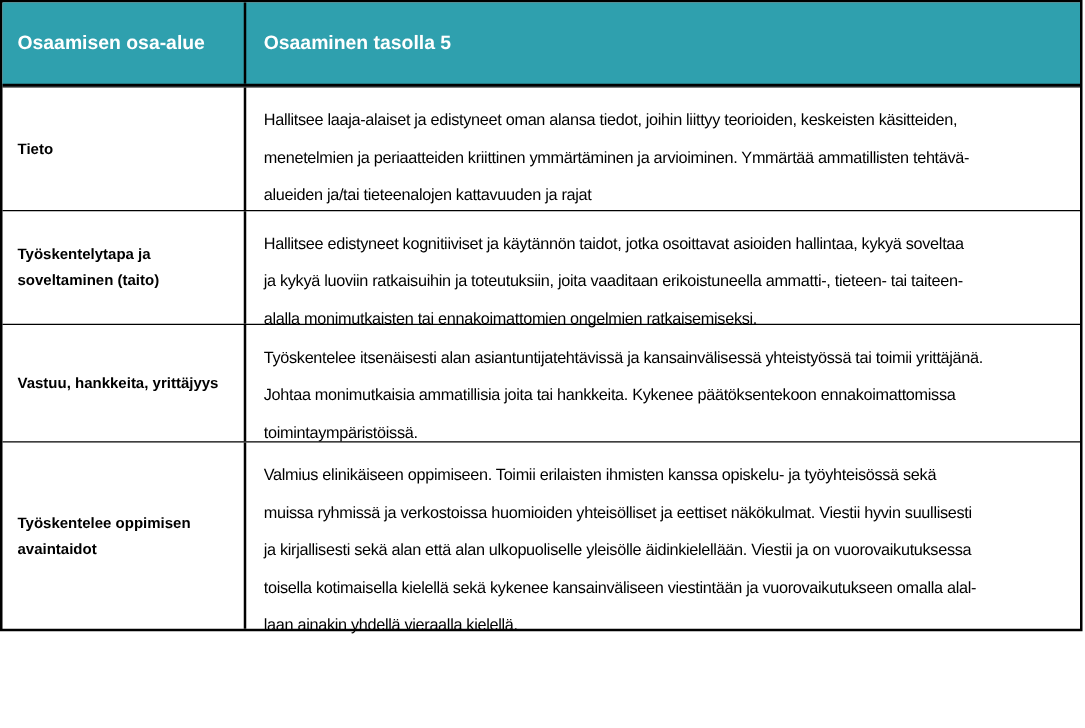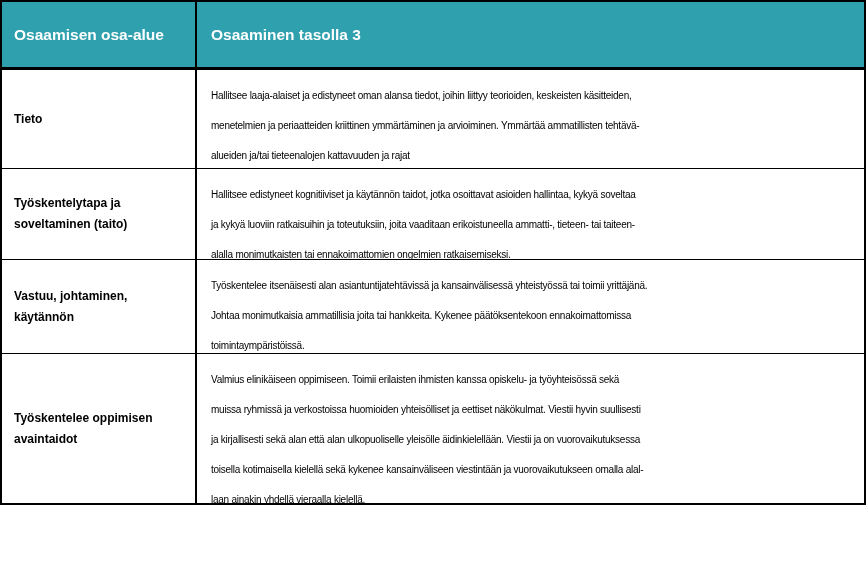--- a/index.html
+++ b/index.html
@@ -28,21 +28,21 @@
     border-right: 2px solid #000000;
     display: flex; align-items: center;
     padding: 6px 12px;
     font-weight: bold;
     font-size: 12px;
     line-height: 21px;
   }
   .cell-right {
     flex: 1 1 auto;
     padding: 10px 14px 0 14px;
-    font-size: 10px;
+    font-size: 13px;
     line-height: 30px;
     letter-spacing: -0.25px;
     white-space: pre-line;
   }
   .trow.header .cell-left,
   .trow.header .cell-right {
     font-weight: bold;
     font-size: 15.5px;
     padding-top: 0; padding-bottom: 0;
     display: flex; align-items: center;
@@ -64,39 +64,39 @@
   .row-arviointi .cell-right { padding-top: 11px; }
 </style>
 </head>
 <body>
 
 <div class="page">
   <div class="otable">
 
     <div class="trow header">
       <div class="cell-left">Osaamisen osa-alue</div>
-      <div class="cell-right">Osaaminen tasolla 3</div>
+      <div class="cell-right">Osaaminen tasolla 5</div>
     </div>
 
     <div class="trow body row-tieto">
       <div class="cell-left">Tieto</div>
       <div class="cell-right">Hallitsee laaja-alaiset ja edistyneet oman alansa tiedot, joihin liittyy teorioiden, keskeisten käsitteiden,
 menetelmien ja periaatteiden kriittinen ymmärtäminen ja arvioiminen. Ymmärtää ammatillisten tehtävä-
 alueiden ja/tai tieteenalojen kattavuuden ja rajat</div>
     </div>
 
     <div class="trow body row-tyoskentely">
       <div class="cell-left">Työskentelytapa ja soveltaminen (taito)</div>
       <div class="cell-right">Hallitsee edistyneet kognitiiviset ja käytännön taidot, jotka osoittavat asioiden hallintaa, kykyä soveltaa
 ja kykyä luoviin ratkaisuihin ja toteutuksiin, joita vaaditaan erikoistuneella ammatti-, tieteen- tai taiteen-
 alalla monimutkaisten tai ennakoimattomien ongelmien ratkaisemiseksi.</div>
     </div>
 
     <div class="trow body row-vastuu">
-      <div class="cell-left">Vastuu, johtaminen, käytännön</div>
+      <div class="cell-left">Vastuu, hankkeita, yrittäjyys</div>
       <div class="cell-right">Työskentelee itsenäisesti alan asiantuntijatehtävissä ja kansainvälisessä yhteistyössä tai toimii yrittäjänä.
 Johtaa monimutkaisia ammatillisia joita tai hankkeita. Kykenee päätöksentekoon ennakoimattomissa
 toimintaympäristöissä.</div>
     </div>
 
 
     <div class="trow body row-elinikainen">
       <div class="cell-left">Työskentelee oppimisen avaintaidot</div>
       <div class="cell-right">Valmius elinikäiseen oppimiseen. Toimii erilaisten ihmisten kanssa opiskelu- ja työyhteisössä sekä
 muissa ryhmissä ja verkostoissa huomioiden yhteisölliset ja eettiset näkökulmat. Viestii hyvin suullisesti

